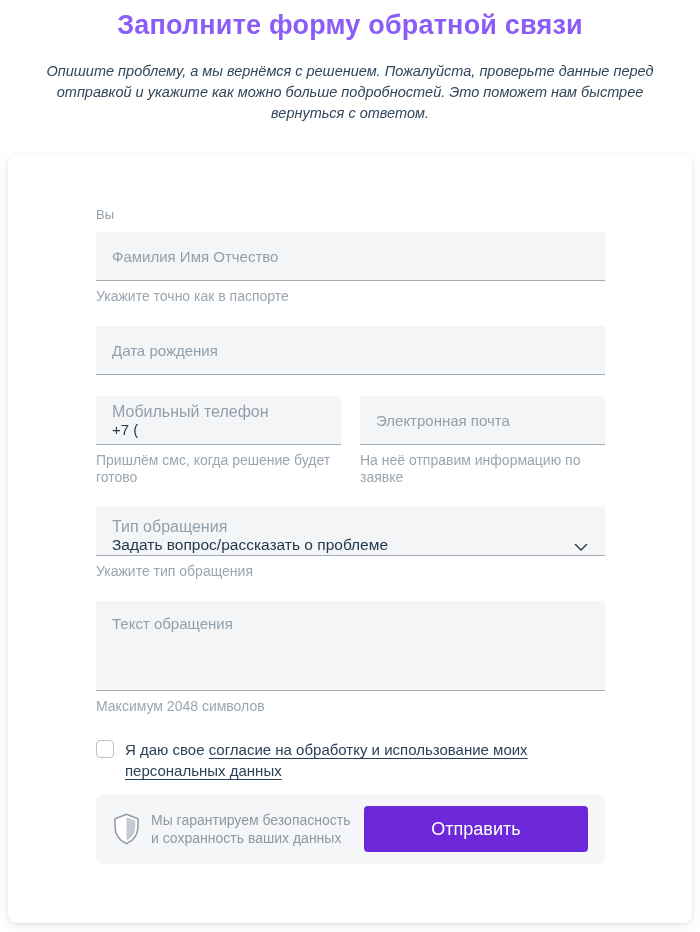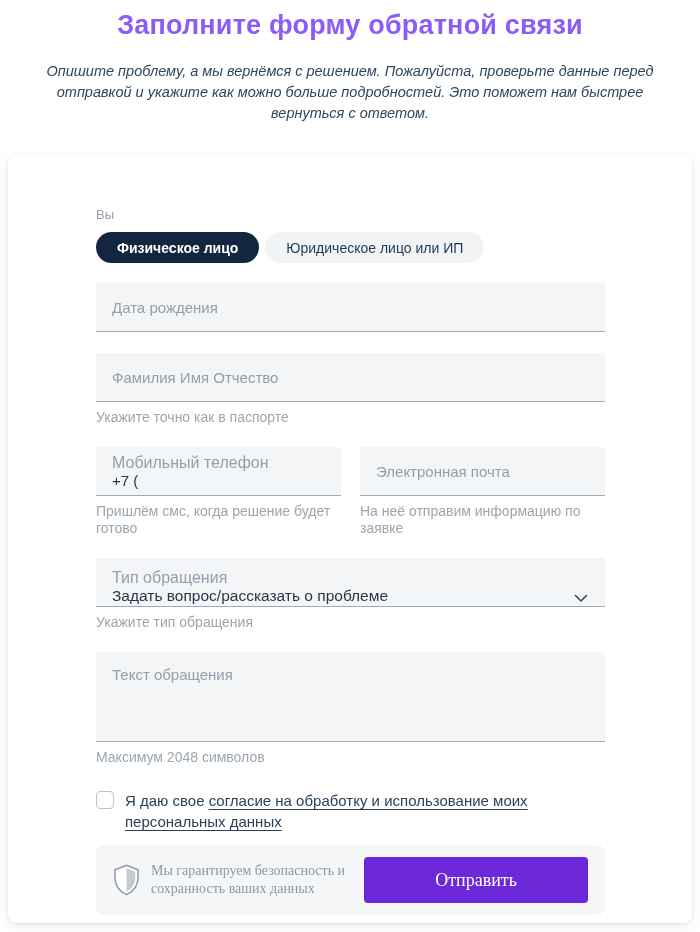--- a/index.html
+++ b/index.html
@@ -89,21 +89,21 @@
     appearance: none; -webkit-appearance: none;
     width: 18px; height: 18px; flex: none; margin: 1px 0 0 0;
     border: 1px solid #b9c1ca; border-radius: 4px; background: #ffffff;
     cursor: pointer;
   }
   .consent-text { font-size: 15px; color: #2a4158; line-height: 21px; }
   .consent-link { color: #2a4158; text-decoration: underline; text-underline-offset: 3px; cursor: pointer; }
 
   .form-footer {
     width: 509px; height: 70px; background: #f4f6f7; border-radius: 8px;
-    display: flex; align-items: center; padding: 0 17px 0 16px; font-family: Liberation Serif, serif;
+    display: flex; align-items: center; padding: 0 17px 0 16px;
   }
   .shield { flex: none; display: flex; margin-right: 10px; }
   .guarantee { font-size: 14px; color: #8e98a4; line-height: 18px; width: 208px; }
   .submit-btn {
     margin-left: auto; width: 224px; height: 46px;
     background: #6d28d9; border: none; border-radius: 4px;
     color: #ffffff; font-size: 18px; font-family: inherit;
     cursor: pointer;
   }
 </style>
@@ -112,36 +112,32 @@
 
 <div class="page-header">
   <h1 class="page-title">Заполните форму обратной связи</h1>
   <p class="page-subtitle">Опишите проблему, а мы вернёмся с решением. Пожалуйста, проверьте данные перед отправкой и укажите как можно больше подробностей. Это поможет нам быстрее вернуться с ответом.</p>
 </div>
 
 <div class="card">
 
   <div class="you-label">Вы</div>
 
-  <div class="toggles">
-    <button class="pill selected">Физическое лицо</button>
-    <button class="pill unselected">Юридическое лицо или ИП</button>
+
+  <div class="group">
+    <div class="input-wrap">
+      <input type="text" placeholder="Фамилия Имя Отчество" style="">
+    </div>
+    <div class="hint">Укажите точно как в паспорте</div>
   </div>
 
   <div class="group">
     <div class="input-wrap">
       <input type="text" placeholder="Дата рождения" style="">
     </div>
-  </div>
-
-  <div class="group">
-    <div class="input-wrap">
-      <input type="text" placeholder="Фамилия Имя Отчество" style="">
-    </div>
-    <div class="hint">Укажите точно как в паспорте</div>
   </div>
 
   <div class="group">
     <div class="two-col">
       <div class="col">
         <div class="input-wrap stacked">
           <span class="float-label">Мобильный телефон</span>
           <span class="float-value">+7 (</span>
         </div>
         <div class="hint">Пришлём смс, когда решение будет готово</div>

